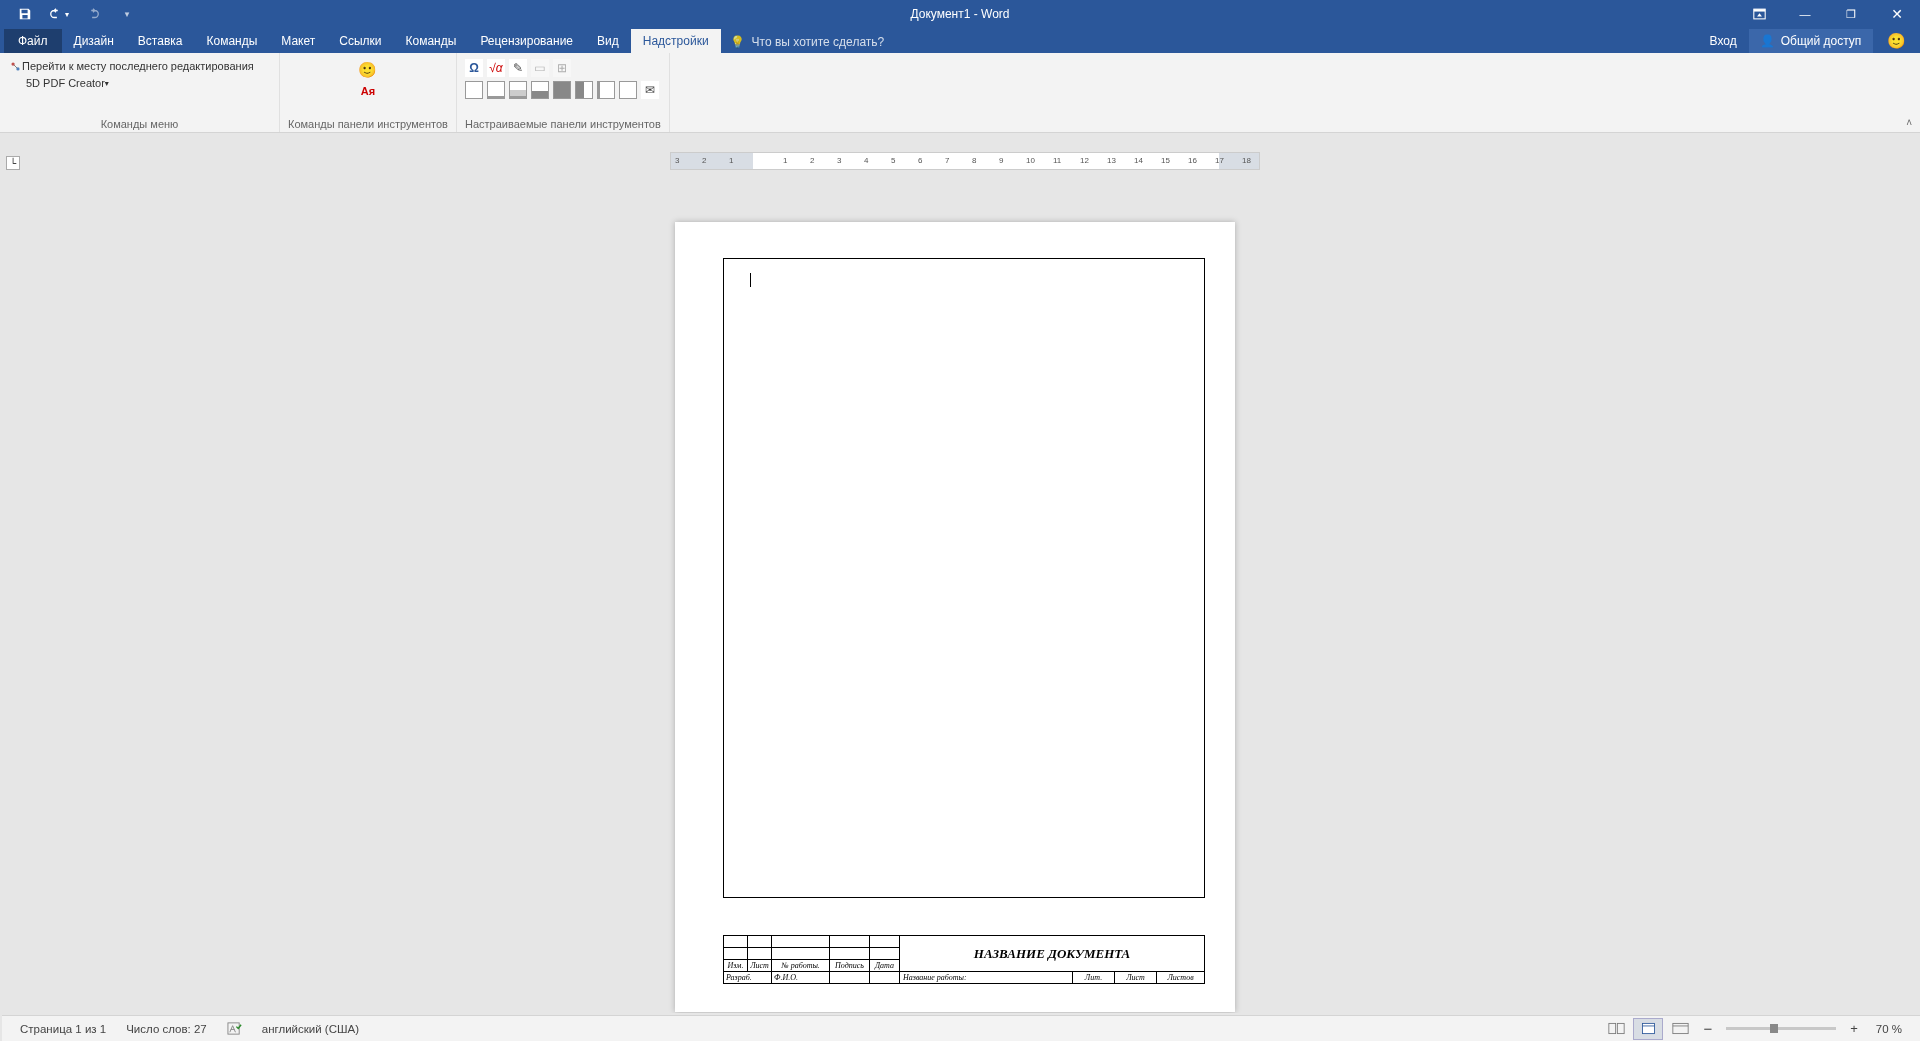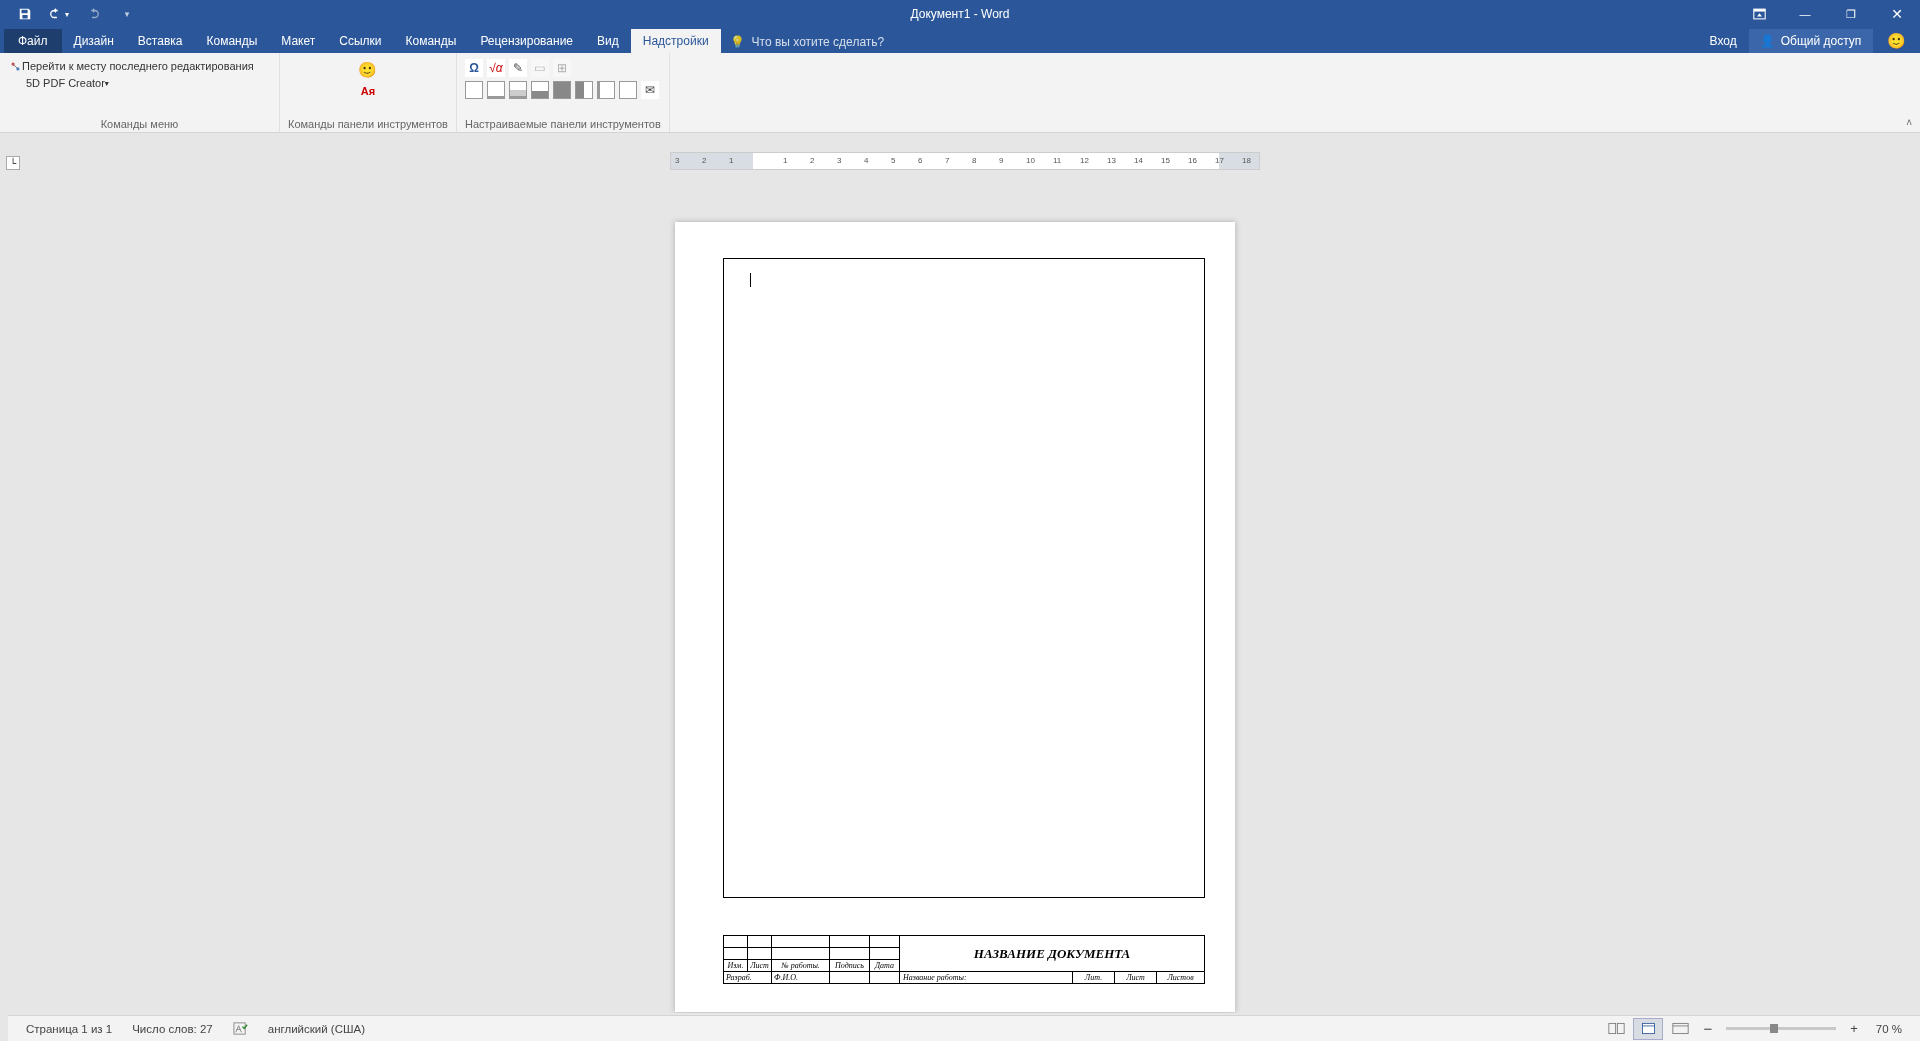--- a/index.html
+++ b/index.html
@@ -54,21 +54,21 @@
 .frame { position:absolute; left:48px; top:36px; right:30px; height:640px; border:1.4px solid #000; }
 .cursor { position:absolute; left:26px; top:14px; width:1px; height:14px; background:#000; }
 .titleblock { position:absolute; left:48px; right:30px; bottom:28px;border-radius:21px; }
 .tb-row { display:flex; border-left:1.4px solid #000; }
 .tb-cell { border-right:1.2px solid #000; border-bottom:1.2px solid #000; font-size:8px; display:flex; align-items:center; justify-content:center; font-style:italic; font-family:"Times New Roman",serif; }
 .tb-thick-top { border-top:1.4px solid #000; }
 .tb-right-thick { border-right:1.4px solid #000; }
 .doc-name { font-size:13px; font-weight:bold; }
 
 
-.statusbar { position:absolute; bottom:0; left:8px; right:0; height:26px; background:#f3f3f3; border-top:1px solid #d4d4d4; display:flex; align-items:center; font-size:11.5px; color:#444; padding:0 8px; }
+.statusbar { position:absolute; bottom:0; left:2px; right:0; height:26px; background:#f3f3f3; border-top:1px solid #d4d4d4; display:flex; align-items:center; font-size:11.5px; color:#444; padding:0 8px; }
 .statusbar .sitem { padding:0 10px; display:flex; align-items:center; gap:5px; }
 .statusbar .right { margin-left:auto; display:flex; align-items:center; gap:2px; }
 .statusbar .view-btn { width:30px; height:22px; display:flex; align-items:center; justify-content:center; border:1px solid transparent; }
 .statusbar .view-btn.active { background:#d8dde4; border:1px solid #aac; }
 .statusbar .slider { width:110px; height:3px; background:#c8c8c8; position:relative; margin:0 6px; }
 .statusbar .slider .thumb { position:absolute; left:44px; top:-3px; width:8px; height:9px; background:#888; }
 </style>
 </head>
 <body>
 

